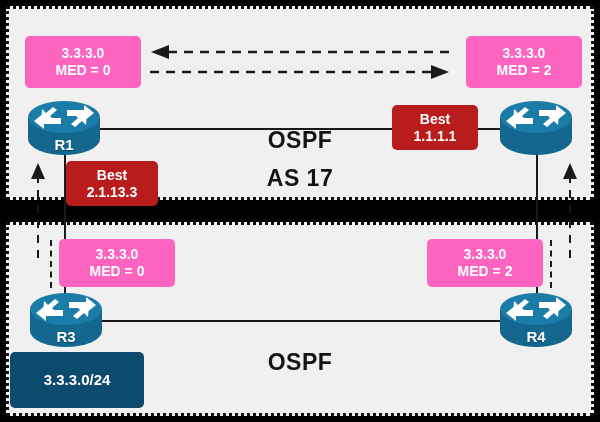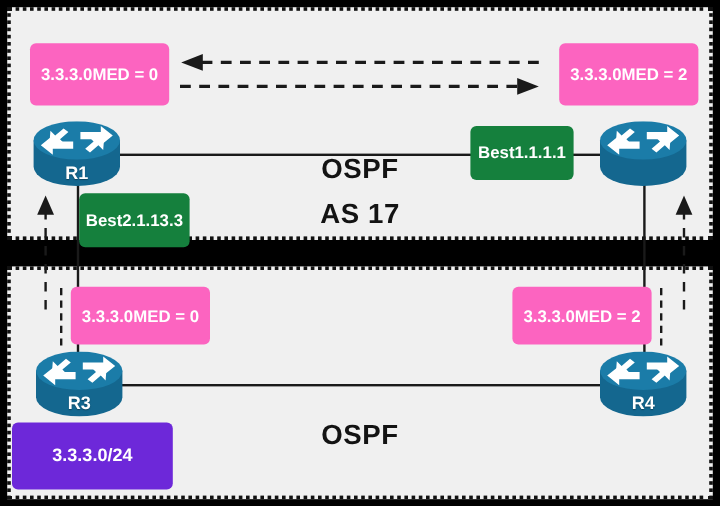--- a/index.html
+++ b/index.html
@@ -59,30 +59,30 @@
   }
 
   
   .tag {
     position: absolute;
     box-sizing: border-box;
     border-radius: 5px;
     color: #ffffff;
     font-weight: bold;
     display: flex;
-    flex-direction: row;
+    flex-direction: column;
     align-items: center;
     justify-content: center;
     text-align: center;
     line-height: 1.18;
     white-space: nowrap;
   }
   .tag.pink  { background: #fc64c0; font-size: 14px; }
-  .tag.red   { background: #15803d; font-size: 14px; justify-content: center; }
-  .tag.blue  { background: #6d28d9; font-size: 15px; }
+  .tag.red   { background: #b91c1c; font-size: 14px; justify-content: center; }
+  .tag.blue  { background: #0c4a6e; font-size: 15px; }
 
   
   .line-h {
     position: absolute;
     height: 0;
     border-top: 2px solid #1a1a1a;
   }
   .line-v {
     position: absolute;
     width: 0;

